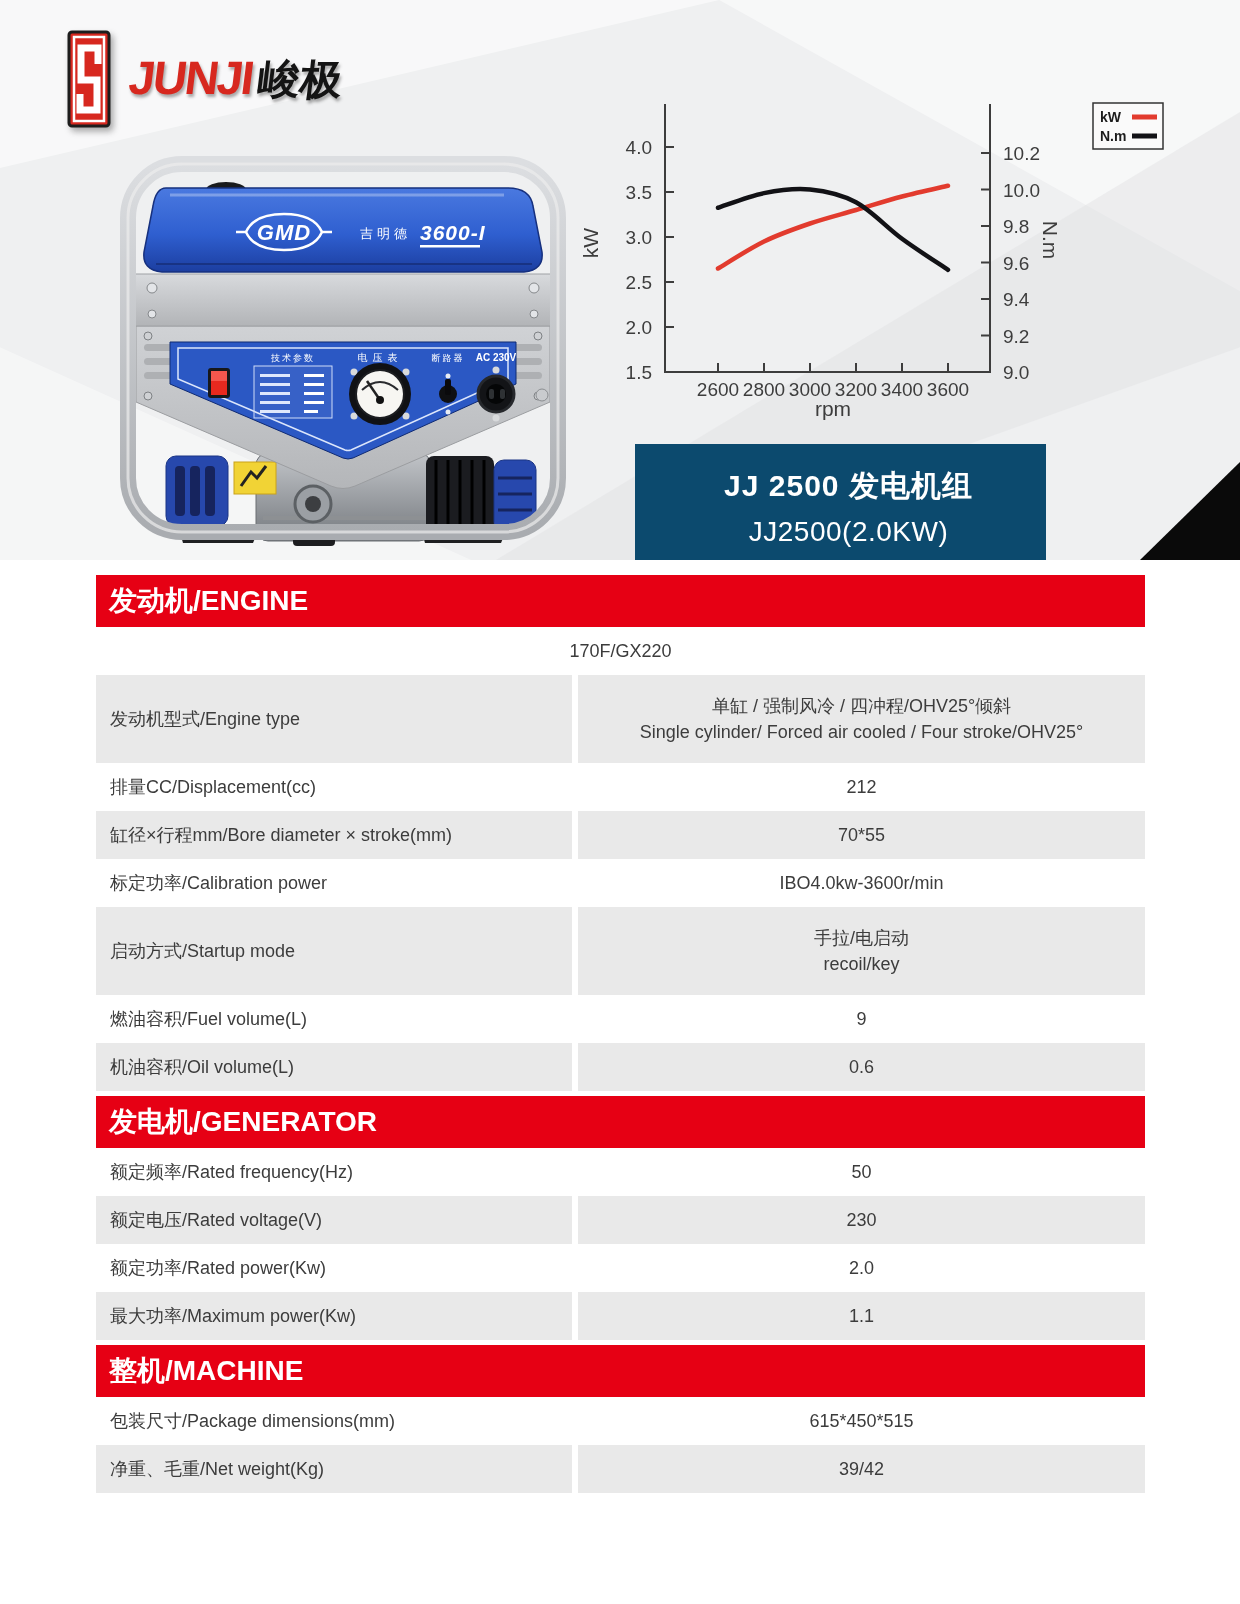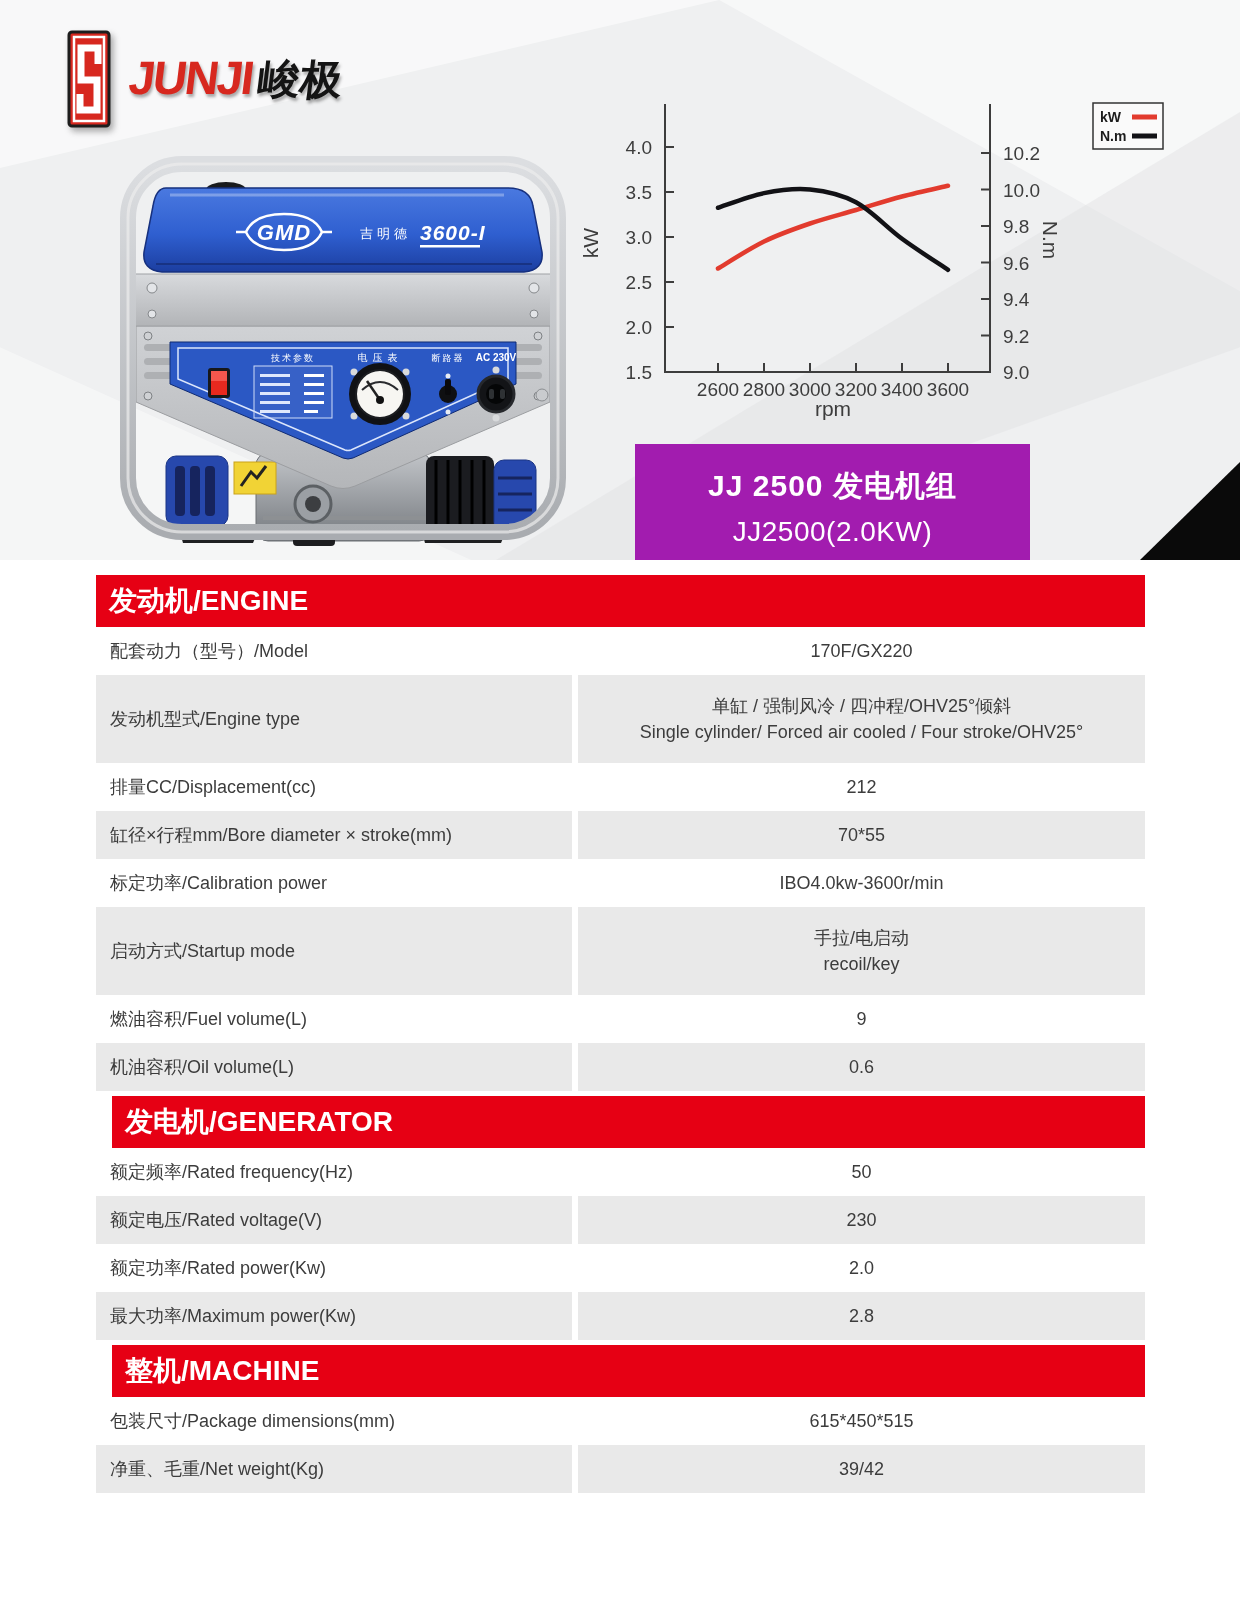--- a/index.html
+++ b/index.html
@@ -18,29 +18,29 @@
   .logo{position:absolute;left:67px;top:30px;display:flex;align-items:center;}
   .logo-emblem{filter:drop-shadow(3px 4px 3px rgba(70,70,70,.45));}
   .logo-text{margin-left:18px;display:flex;align-items:baseline;transform:skewX(-7deg);
              text-shadow:2px 3px 3px rgba(70,70,70,.45);white-space:nowrap;}
   .logo-latin{font-size:47px;font-weight:700;letter-spacing:-2px;color:#d7281f;}
   .logo-cn{font-size:42px;font-weight:700;color:#141414;margin-left:6px;}
   
   .photo{position:absolute;left:108px;top:148px;}
   .chart{position:absolute;left:560px;top:80px;}
   
-  .banner{position:absolute;left:635px;top:444px;width:395px;height:123px;background:#a21caf;
-          color:#fff;text-align:center;}
+  .banner{position:absolute;left:635px;top:444px;width:395px;height:123px;background:#0c4a6e;
+          color:#fff;text-align:center;padding-left:16px;}
   .banner-title{font-size:30px;font-weight:700;margin-top:22px;letter-spacing:1px;}
   .banner-sub{font-size:28px;font-weight:400;margin-top:9px;letter-spacing:.5px;}
   
   .specs{position:absolute;left:96px;top:575px;width:1049px;}
   .sec-header{height:52px;line-height:52px;background:#e60014;color:#ffffff;font-size:28px;
               font-weight:700;padding-left:13px;box-sizing:border-box;}
-  .sec-header.mt{margin-top:5px;margin-left:16px;}
+  .sec-header.mt{margin-top:5px;}
   .row{display:flex;gap:6px;height:48px;}
   .row.tall{height:88px;}
   .cell{box-sizing:border-box;}
   .cell-l{width:476px;display:flex;align-items:center;padding-left:14px;font-size:18px;}
   .cell-r{flex:1;display:flex;align-items:center;justify-content:center;text-align:center;
           font-size:18px;white-space:pre-line;line-height:1.45;}
   .row.gray .cell{background:#e9e9e9;}
 </style>
 </head>
 <body>
@@ -275,21 +275,20 @@
     </div>
 
     <div class="black-tri"></div>
   </section>
 
   <section class="specs">
 
     <div class="sec-header">发动机/ENGINE</div>
 
     <div class="row">
-      <div class="cell cell-l">配套动力（型号）/Model</div>
       <div class="cell cell-r">170F/GX220</div>
     </div>
     <div class="row gray tall">
       <div class="cell cell-l">发动机型式/Engine type</div>
       <div class="cell cell-r">单缸 / 强制风冷 / 四冲程/OHV25°倾斜
 Single cylinder/ Forced air cooled / Four stroke/OHV25°</div>
     </div>
     <div class="row">
       <div class="cell cell-l">排量CC/Displacement(cc)</div>
       <div class="cell cell-r">212</div>
@@ -325,21 +324,21 @@
     <div class="row gray">
       <div class="cell cell-l">额定电压/Rated voltage(V)</div>
       <div class="cell cell-r">230</div>
     </div>
     <div class="row">
       <div class="cell cell-l">额定功率/Rated power(Kw)</div>
       <div class="cell cell-r">2.0</div>
     </div>
     <div class="row gray">
       <div class="cell cell-l">最大功率/Maximum power(Kw)</div>
-      <div class="cell cell-r">2.8</div>
+      <div class="cell cell-r">1.1</div>
     </div>
 
     <div class="sec-header mt">整机/MACHINE</div>
 
     <div class="row">
       <div class="cell cell-l">包装尺寸/Package dimensions(mm)</div>
       <div class="cell cell-r">615*450*515</div>
     </div>
     <div class="row gray">
       <div class="cell cell-l">净重、毛重/Net weight(Kg)</div>

